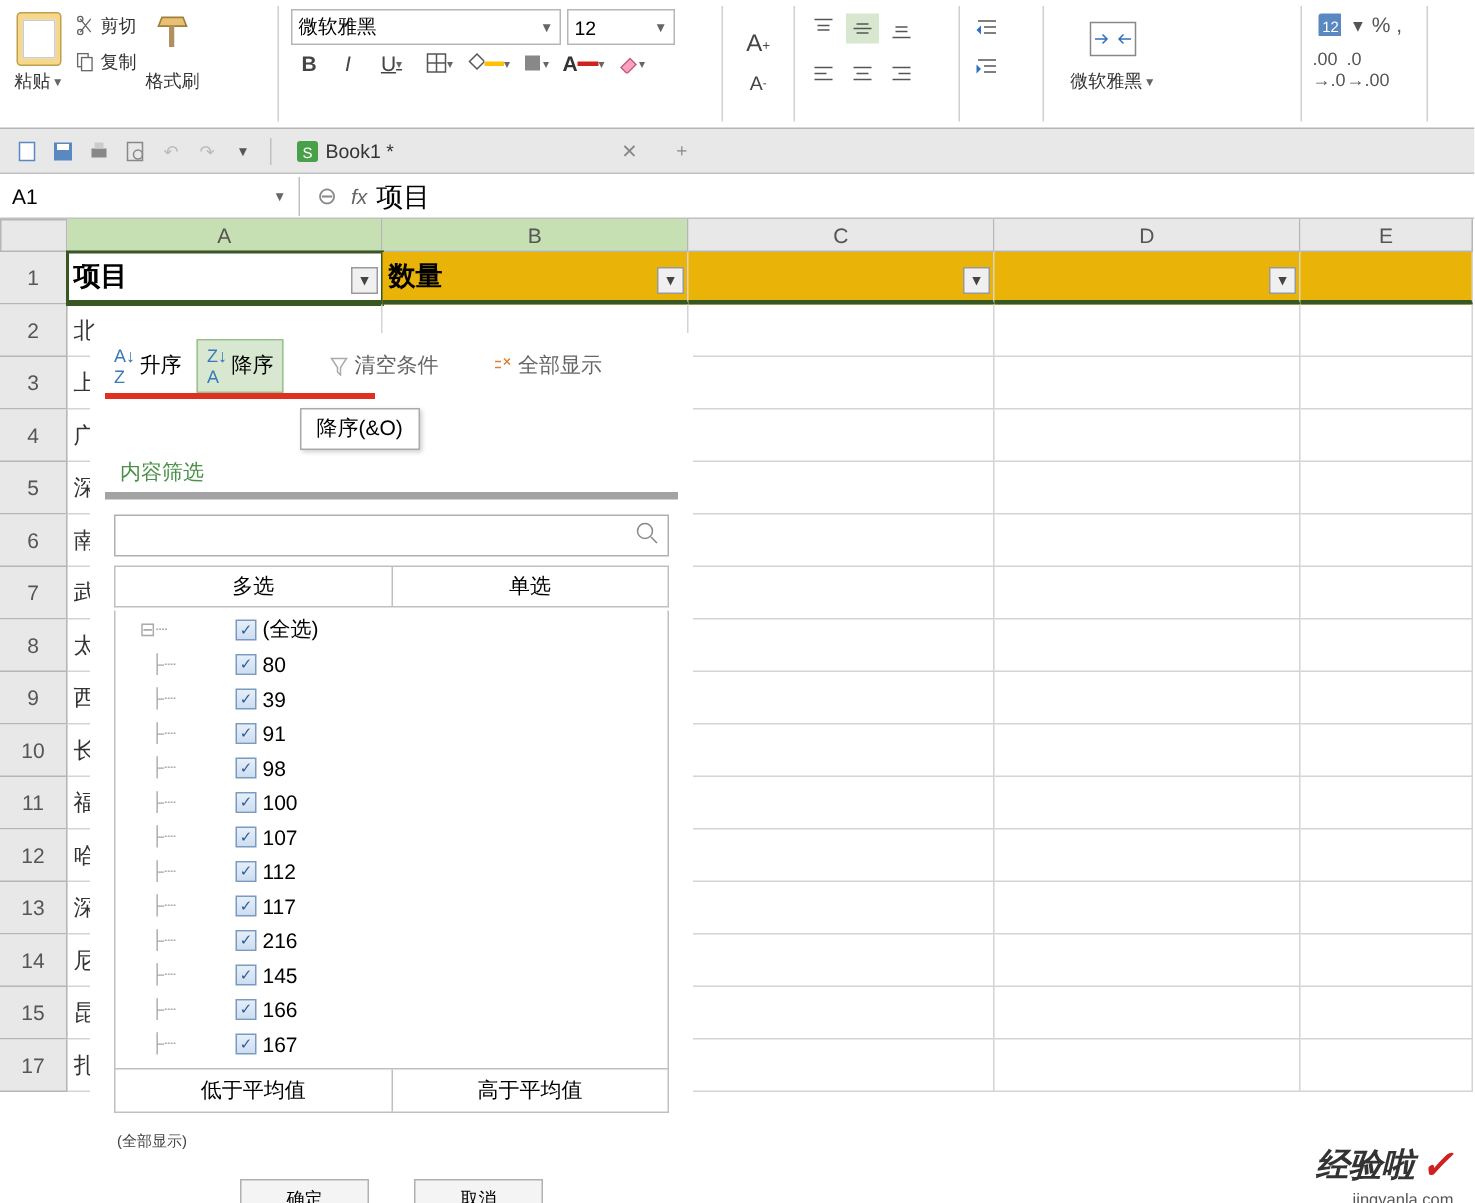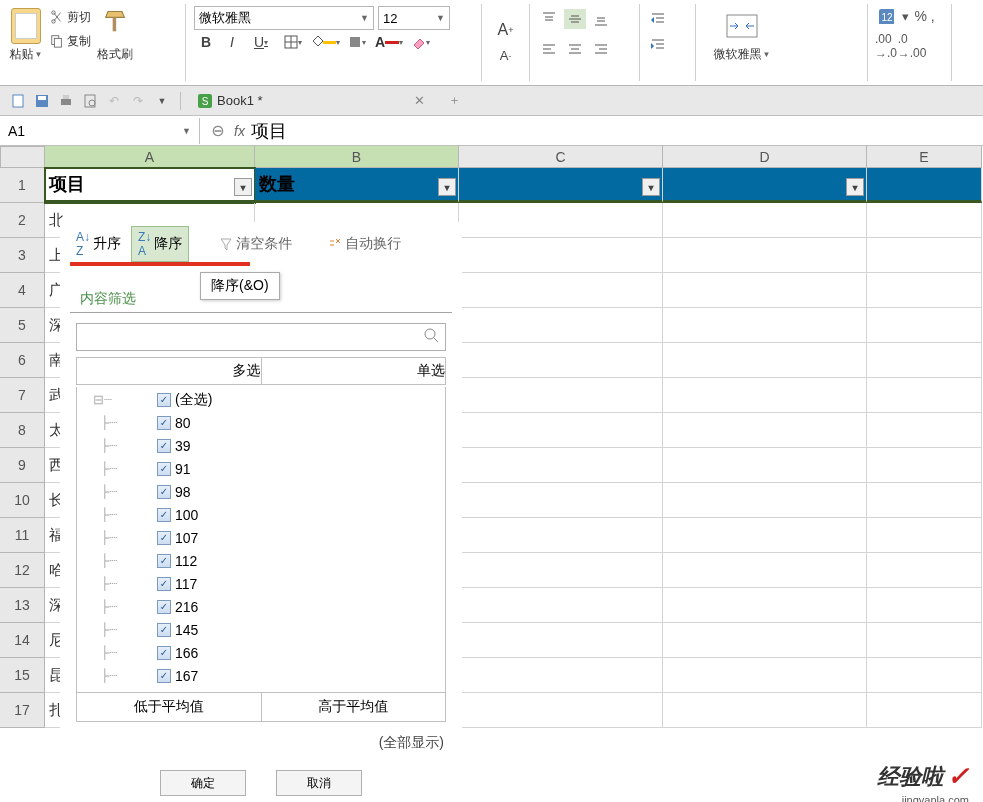--- a/index.html
+++ b/index.html
@@ -73,58 +73,58 @@
 .corner { width: 45px; border: 1px solid #b6b6b6; background: #e8e8e8; }
 .colh { border-right: 1px solid #b6b6b6; border-bottom: 1px solid #b6b6b6; background: #e8e8e8; text-align: center; font-size: 14px; line-height: 22px; color: #555; }
 .colh.active { background: #c6e0b4; }
 .colh.A { width: 210px; } .colh.B { width: 204px; } .colh.C { width: 204px; } .colh.D { width: 204px; } .colh.E { width: 115px; }
 
 .grid-row { display: flex; height: 35px; }
 .rowh { width: 45px; border-right: 1px solid #b6b6b6; border-bottom: 1px solid #b6b6b6; background: #e8e8e8; text-align: center; font-size: 14px; line-height: 34px; color: #555; }
 .cell { border-right: 1px solid #d4d4d4; border-bottom: 1px solid #d4d4d4; padding: 0 4px; font-size: 18px; display: flex; align-items: center; position: relative; }
 .cell.A { width: 210px; } .cell.B { width: 204px; } .cell.C { width: 204px; } .cell.D { width: 204px; } .cell.E { width: 115px; }
 
-.header-row .cell { background: #0369a1; font-weight: bold; border-bottom: 3px solid #385723; }
+.header-row .cell { background: #eab308; font-weight: bold; border-bottom: 3px solid #385723; }
 .header-row .cell.active { background: #fff; outline: 2px solid #385723; outline-offset: -1px; }
 .filter-btn { position: absolute; right: 2px; bottom: 4px; width: 18px; height: 18px; border: 1px solid #9a9a9a; background: #f0f0f0; cursor: pointer; display: flex; align-items: center; justify-content: center; font-size: 10px; color: #444; }
 
 .celltxt { font-size: 15px; color: #333; }
 
 
 .filter-popup { position: absolute; left: 60px; top: 222px; width: 402px; background: #fff; z-index: 10; }
 .fp-top { padding: 8px 10px; }
 .fp-sort-row { display: flex; align-items: center; gap: 4px; height: 28px; }
 .sort-btn { display: inline-flex; align-items: center; gap: 3px; padding: 3px 6px; font-size: 14px; cursor: pointer; }
 .sort-btn.active { background: #d8e8d0; border: 1px solid #9ac090; }
 .fp-filter-btn { display: inline-flex; align-items: center; gap: 3px; padding: 3px 6px; font-size: 14px; cursor: pointer; color: #666; margin-left: 20px; }
 .red-underline { height: 4px; background: #e03020; margin-top: 4px; width: 180px; }
 
 .tooltip { position: absolute; left: 140px; top: 50px; background: #fff; border: 1px solid #aaa; padding: 4px 10px; font-size: 14px; box-shadow: 1px 1px 3px rgba(0,0,0,0.2); z-index: 20; }
 
-.fp-tabs { display: flex; border-bottom: 1px solid #a3a3a3; margin-top: 20px; }
+.fp-tabs { display: flex; border-bottom: 5px solid #a3a3a3; margin-top: 36px; }
 .fp-tab { padding: 4px 10px; font-size: 14px; color: #4a9048; cursor: pointer; }
 
 .fp-search { margin: 10px 6px 6px; position: relative; }
 .fp-search input { width: 100%; height: 28px; border: 1px solid #b0b0b0; padding: 0 26px 0 6px; font-size: 13px; }
 .fp-search .srch-icon { position: absolute; right: 6px; top: 5px; color: #888; }
 
 .fp-multi { display: flex; border: 1px solid #c0c0c0; margin: 0 6px; }
-.fp-multi-btn { flex: 1; text-align: right; padding: 4px 0; font-size: 14px; border-right: 1px solid #c0c0c0; cursor: pointer; }
+.fp-multi-btn { flex: 1; text-align: center; padding: 4px 0; font-size: 14px; border-right: 1px solid #c0c0c0; cursor: pointer; }
 .fp-multi-btn:last-child { border-right: none; }
 
 .fp-list { margin: 2px 6px 0; border: 1px solid #c0c0c0; border-top: none; height: 306px; overflow-y: scroll; background: #fff; padding: 1px 0; }
 .fp-item { display: flex; align-items: center; gap: 4px; padding: 2px 0 2px 16px; font-size: 14px; height: 23px; }
 .fp-item .tree { display: inline-flex; width: 60px; color: #aaa; font-size: 13px; overflow: hidden; }
 .fp-chk { width: 14px; height: 14px; border: 1px solid #7a9ac0; background: linear-gradient(#e6eff8, #cdddf0); display: inline-flex; align-items: center; justify-content: center; font-size: 10px; color: #2a5a9a; }
 
 .fp-bottom-btns { display: flex; margin: 0 6px; border: 1px solid #c0c0c0; border-top: none; }
 .fp-bbtn { flex: 1; text-align: center; padding: 5px 0; font-size: 14px; border-right: 1px solid #c0c0c0; cursor: pointer; }
 .fp-bbtn:last-child { border-right: none; }
 
-.fp-allshow { font-size: 14px; color: #444; margin: 12px 8px; text-align: right; }
+.fp-allshow { font-size: 10px; color: #444; margin: 12px 8px; }
 
 .fp-okcancel { display: flex; justify-content: center; gap: 30px; padding: 6px 0 8px; }
 .fp-ok, .fp-cancel { width: 86px; height: 26px; border: 1px solid #b0b0b0; background: #f4f4f4; cursor: pointer; font-size: 12px; }
 
 
 .watermark { position: absolute; right: 14px; bottom: 10px; font-size: 22px; font-weight: bold; font-style: italic; z-index: 50; color: #333; display: flex; align-items: center; gap: 4px; }
 .watermark .sub { position: absolute; right: 0; bottom: -14px; font-size: 11px; font-weight: normal; font-style: normal; color: #555; }
 
 
 svg { display: block; }
@@ -591,21 +591,21 @@
       <span class="fp-filter-btn">
           <svg width="14" height="14">
             <path d="M2 2 L12 2 L8 8 L8 13 L6 11 L6 8 Z" fill="none" stroke="#aaa"></path>
           </svg>
           <span>清空条件</span>
         </span>
       <span class="fp-filter-btn">
           <svg width="14" height="14">
             <path d="M2 4 L6 4 M2 8 L6 8 M8 2 L12 6 M12 2 L8 6" stroke="#e08030"></path>
           </svg>
-          <span>自动换行</span>
+          <span>全部显示</span>
         </span>
     </div>
     <div class="red-underline"></div>
 
     <div class="tooltip">降序(&amp;O)</div>
 
     <div class="fp-tabs">
       <span class="fp-tab">内容筛选</span>
     </div>
 

